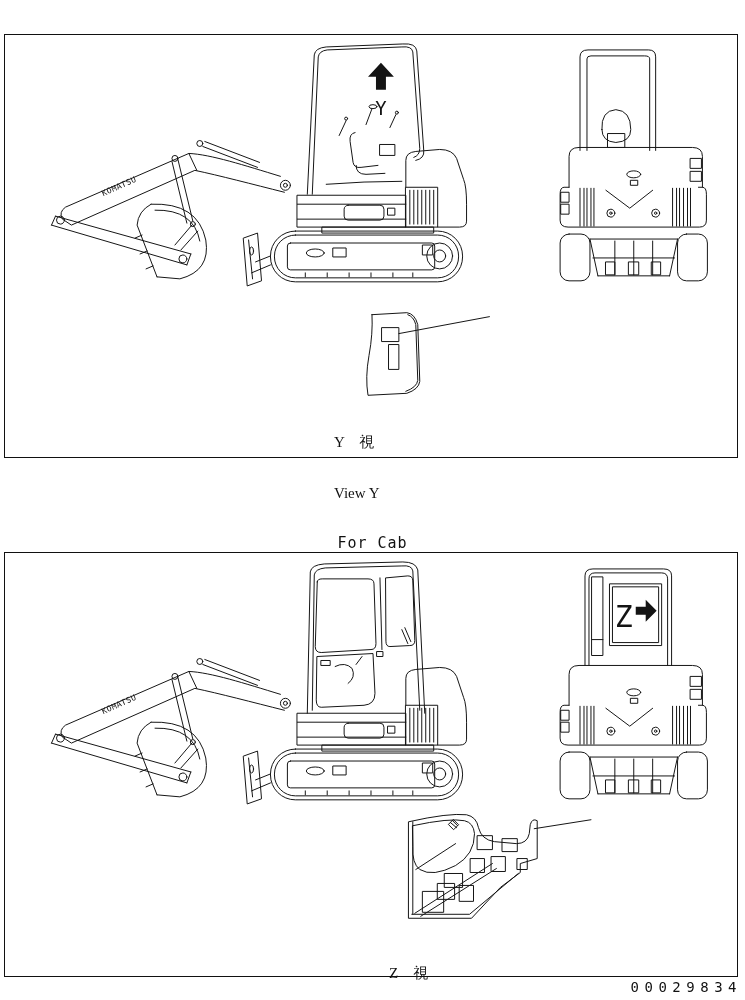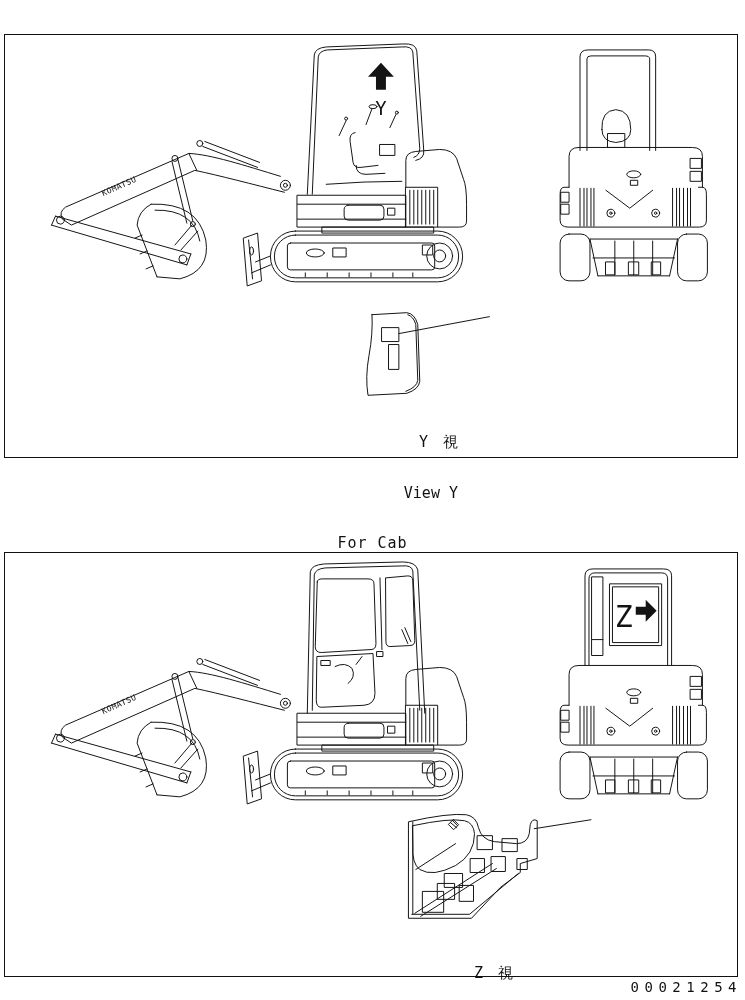--- a/index.html
+++ b/index.html
@@ -15,21 +15,21 @@
   .panel{position:absolute;left:4px;width:734px;border:1.5px solid #111;box-sizing:border-box;background:#fff;}
   .p1{top:34px;height:424px;}
   .p2{top:552px;height:425px;}
   .panel svg{position:absolute;left:0;top:0;width:100%;height:100%;}
   svg .ln{stroke:#141414;fill:none;stroke-width:1;stroke-linecap:round;stroke-linejoin:round;}
   svg .fill{fill:#141414;stroke:none;}
   svg text{font-family:"DejaVu Sans Mono","Liberation Mono",monospace;fill:#141414;stroke:none;}
   .letter{font-size:19px;}
   .zletter{font-size:30px;}
   .logo{font-size:8px;letter-spacing:.5px;}
-  .view-label{position:absolute;width:124px;text-align:right;font-size:15px;line-height:17px;white-space:pre;}
+  .view-label{position:absolute;width:124px;text-align:left;font-size:15px;line-height:17px;white-space:pre;font-family:Liberation Serif, serif;}
   .vl-y{left:329px;top:365px;}
   .vl-z{left:384px;top:378px;}
   .doc-number{position:absolute;top:979px;right:3px;font-size:14px;letter-spacing:5.5px;}
 </style>
 </head>
 <body>
 
 <div class="page">
 
   <div class="sheet-title t1">
@@ -256,14 +256,14 @@
         <path d="M531,277 L588,268"></path>
       </g>
     </svg>
 
     <div class="view-label vl-z">
       <div>Z　視</div>
       
     </div>
   </div>
 
-  <div class="doc-number">00021254</div>
+  <div class="doc-number">00029834</div>
 </div>
 
 </body></html>

